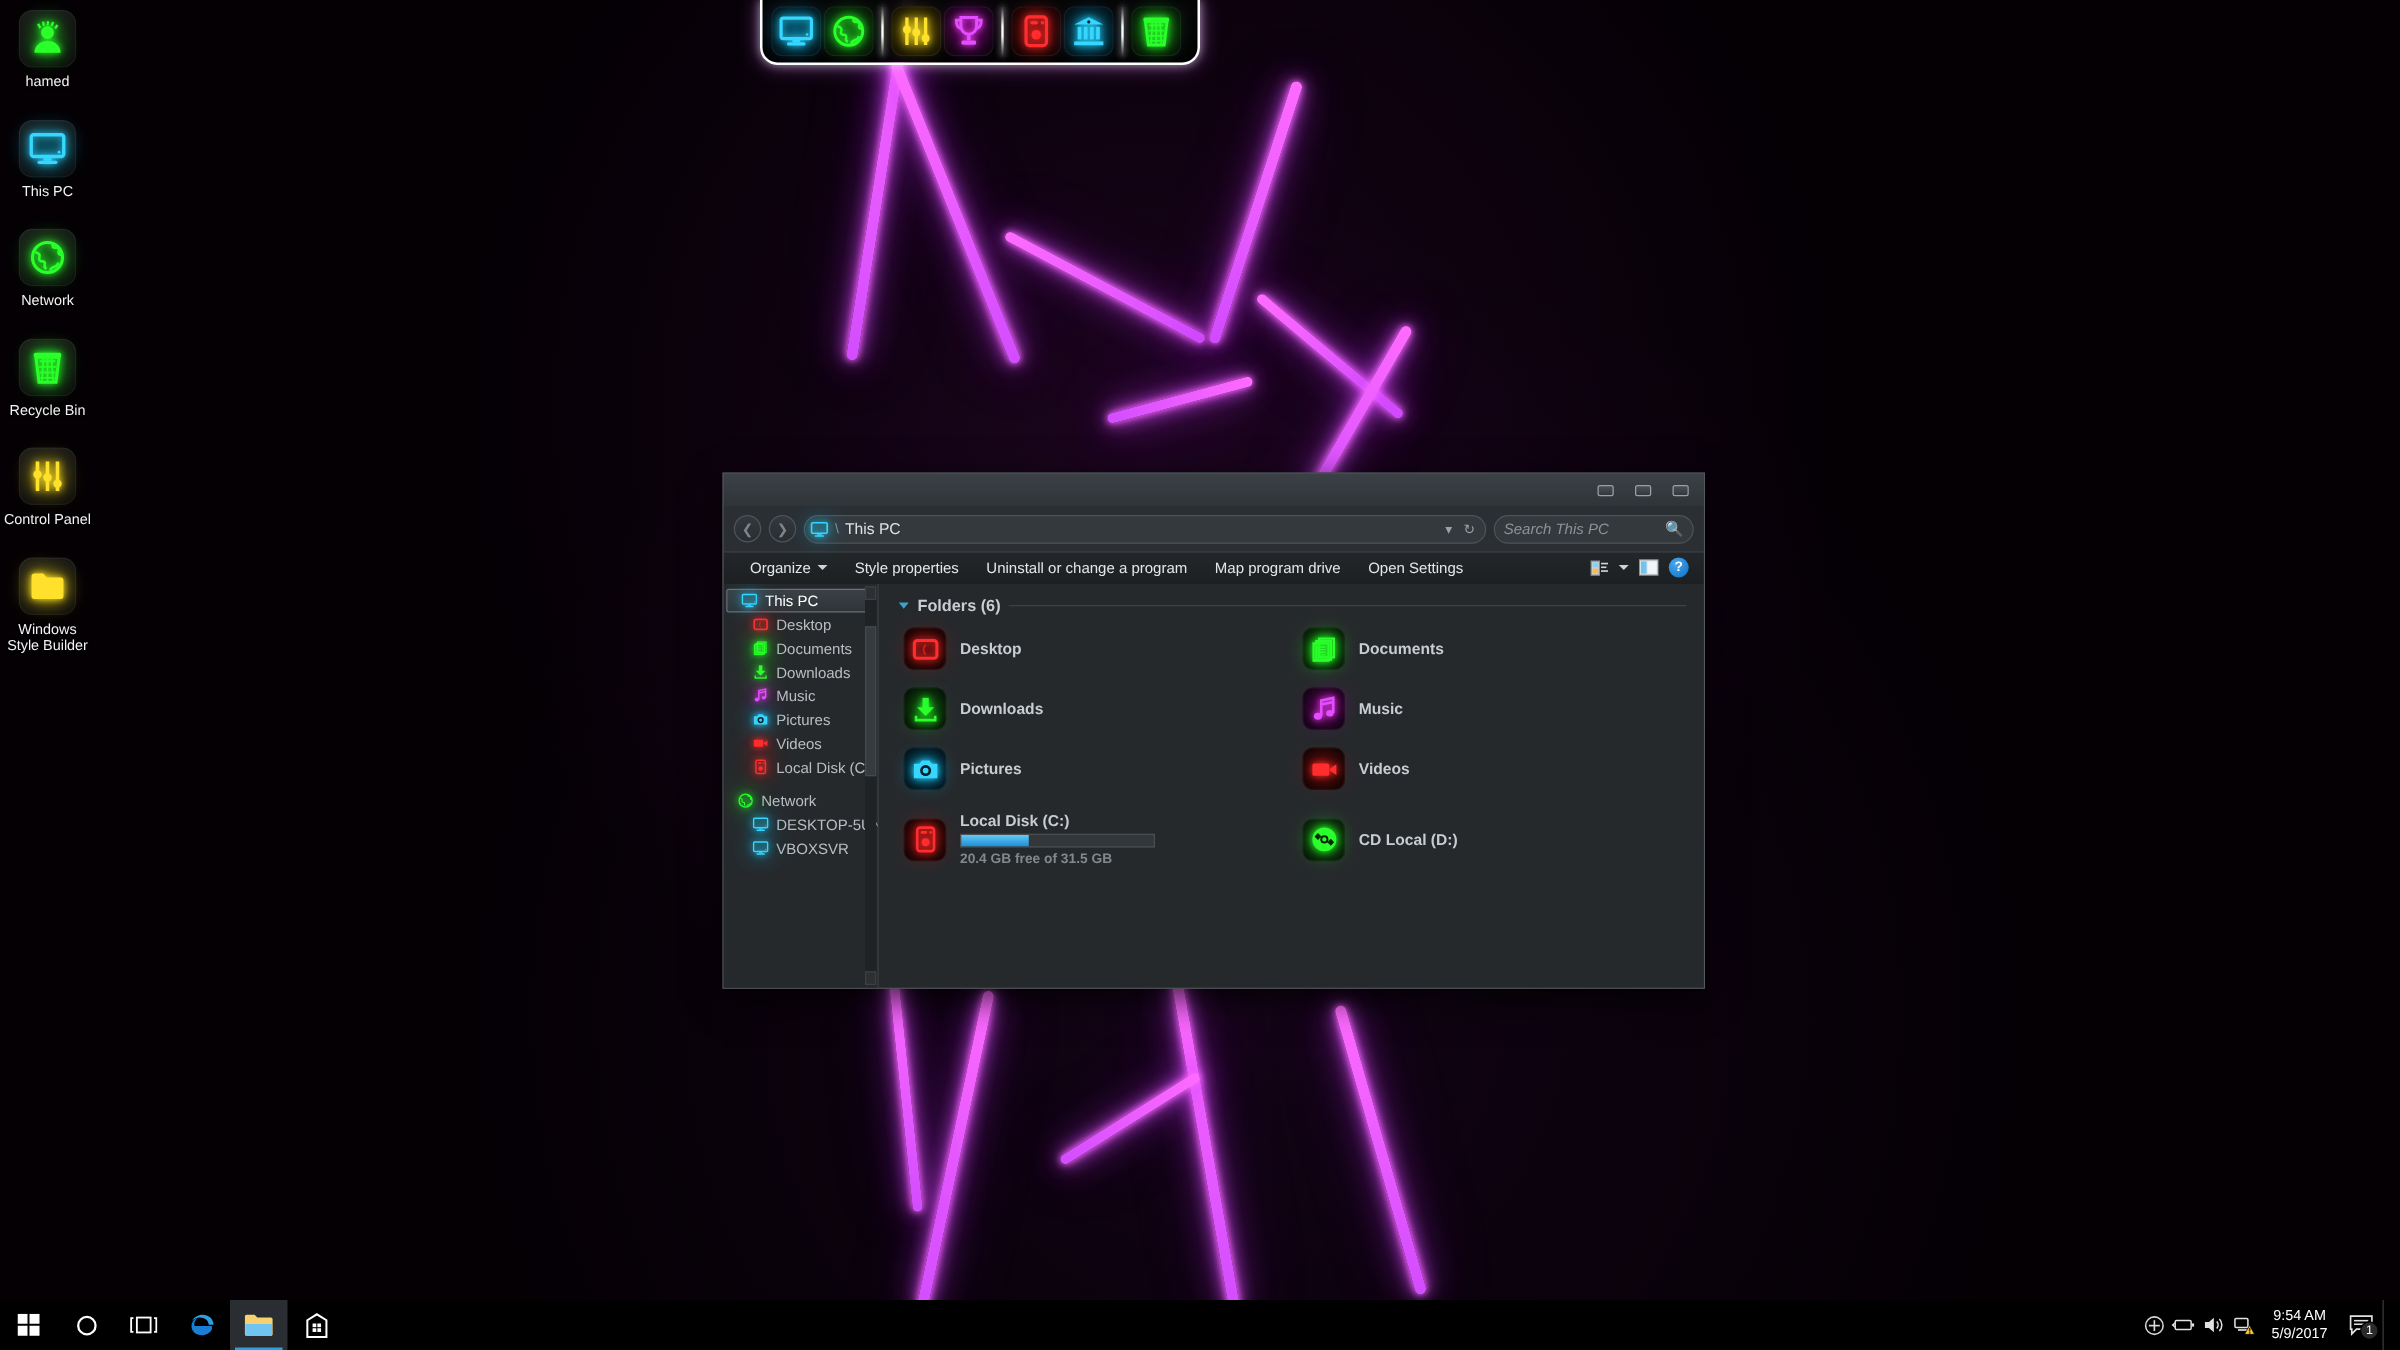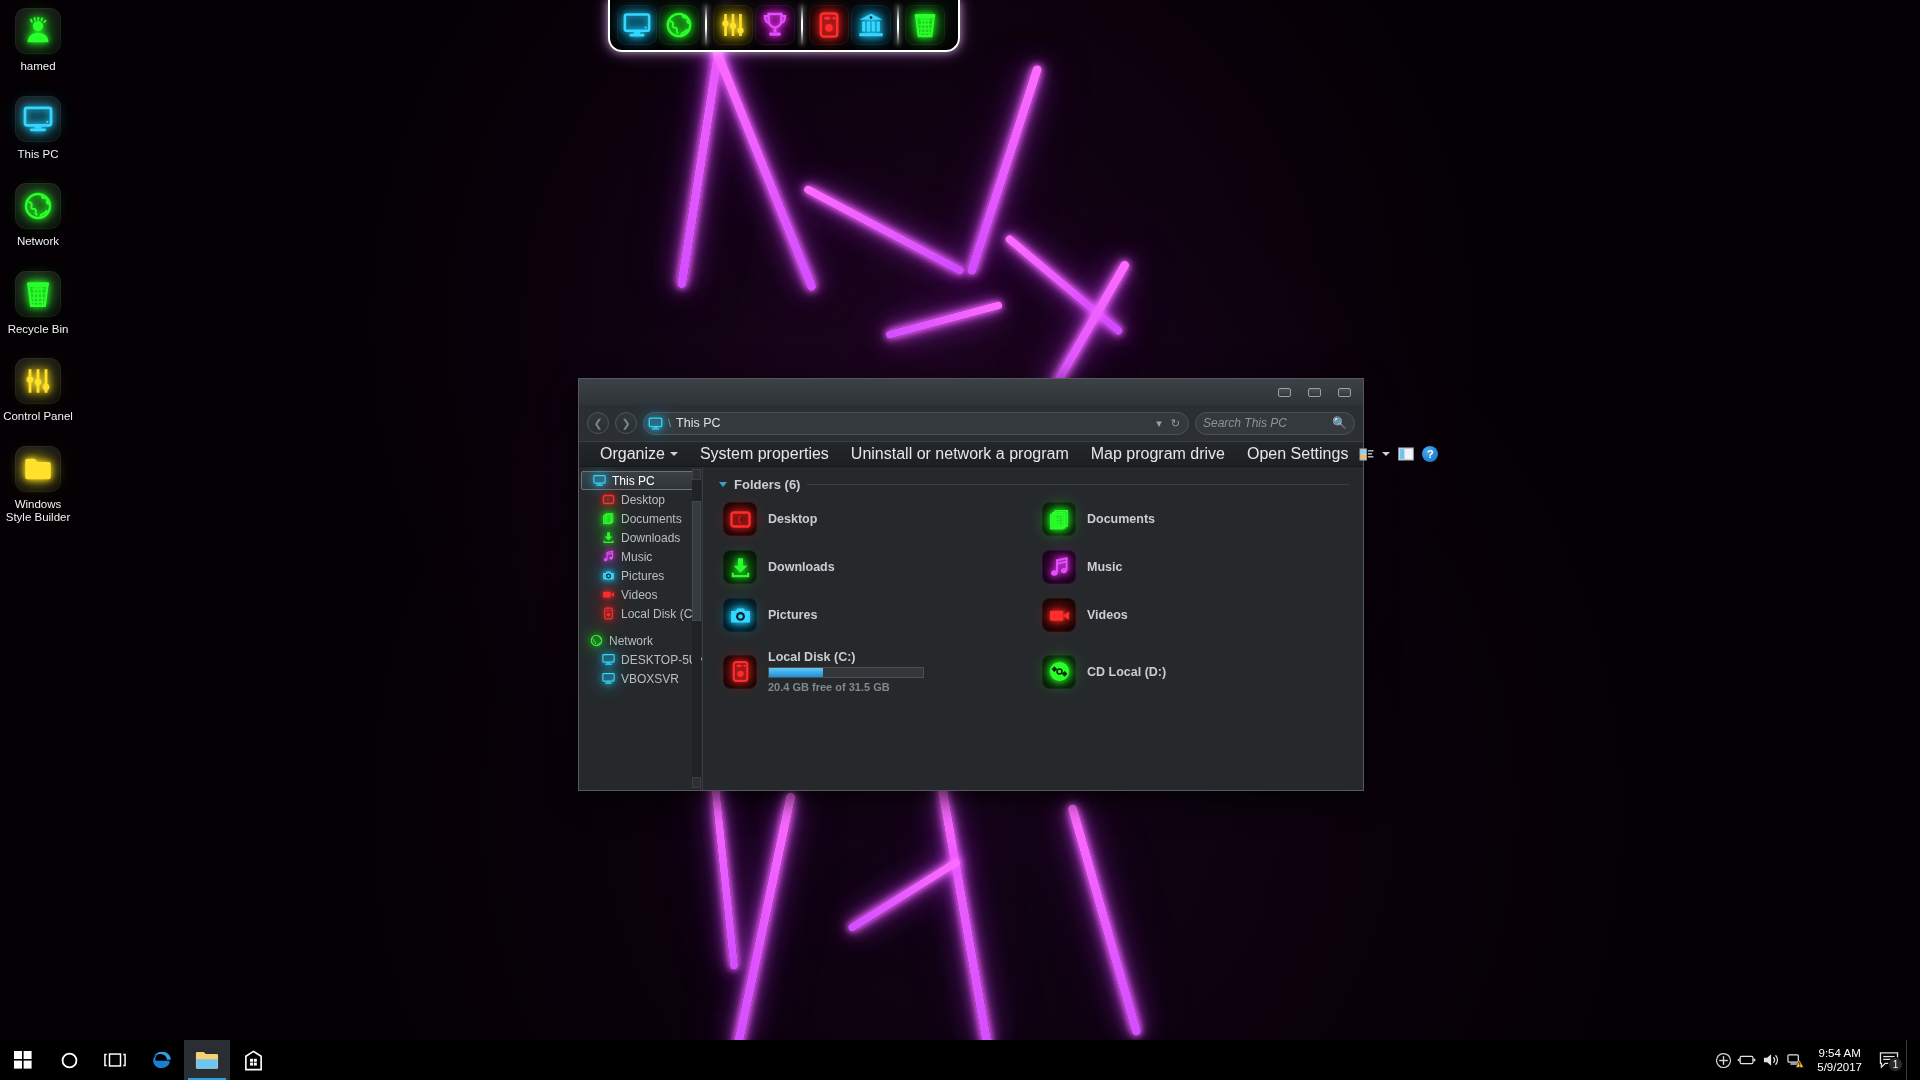--- a/index.html
+++ b/index.html
@@ -204,21 +204,21 @@
     display: flex; align-items: center;
     padding: 0 10px;
     gap: 0px;
     flex: none;
   }
   .cmd-item {
     padding: 0 11px;
     height: 22px;
     display: flex; align-items: center; gap: 5px;
     color: #e4e7e9;
-    font-size: 16px;
+    font-size: 12px;
     white-space: nowrap;
     cursor: pointer;
     border-radius: 2px;
   }
   .caret-dn {
     width: 0; height: 0;
     border-left: 4px solid transparent;
     border-right: 4px solid transparent;
     border-top: 4px solid #cfd3d6;
   }
@@ -629,22 +629,22 @@
         <input type="text" value="" placeholder="Search This PC" style="">
         <span style="color:#9aa1a7;font-size:12px;">🔍</span>
       </div>
     </div>
 
     <div class="cmdbar">
       <div class="cmd-item">
         <span>Organize</span>
         <span class="caret-dn"></span>
       </div>
-      <div class="cmd-item">System properties</div>
-      <div class="cmd-item">Uninstall or network a program</div>
+      <div class="cmd-item">Style properties</div>
+      <div class="cmd-item">Uninstall or change a program</div>
       <div class="cmd-item">Map program drive</div>
       <div class="cmd-item">Open Settings</div>
 
       <div class="cmd-right">
         <span style="display:flex;align-items:center;">
           <svg width="15" height="15" viewBox="0 0 16 16">
             <rect x="1" y="2" width="7" height="12" fill="#cfd4d8" stroke="#8b9196"></rect>
             <rect x="2.2" y="3.2" width="4.6" height="4.2" fill="#7fd4ff"></rect>
             <rect x="2.2" y="8.4" width="4.6" height="4.2" fill="#ffb84d"></rect>
             <rect x="9.4" y="3.4" width="6" height="1.4" fill="#cfd4d8"></rect>

